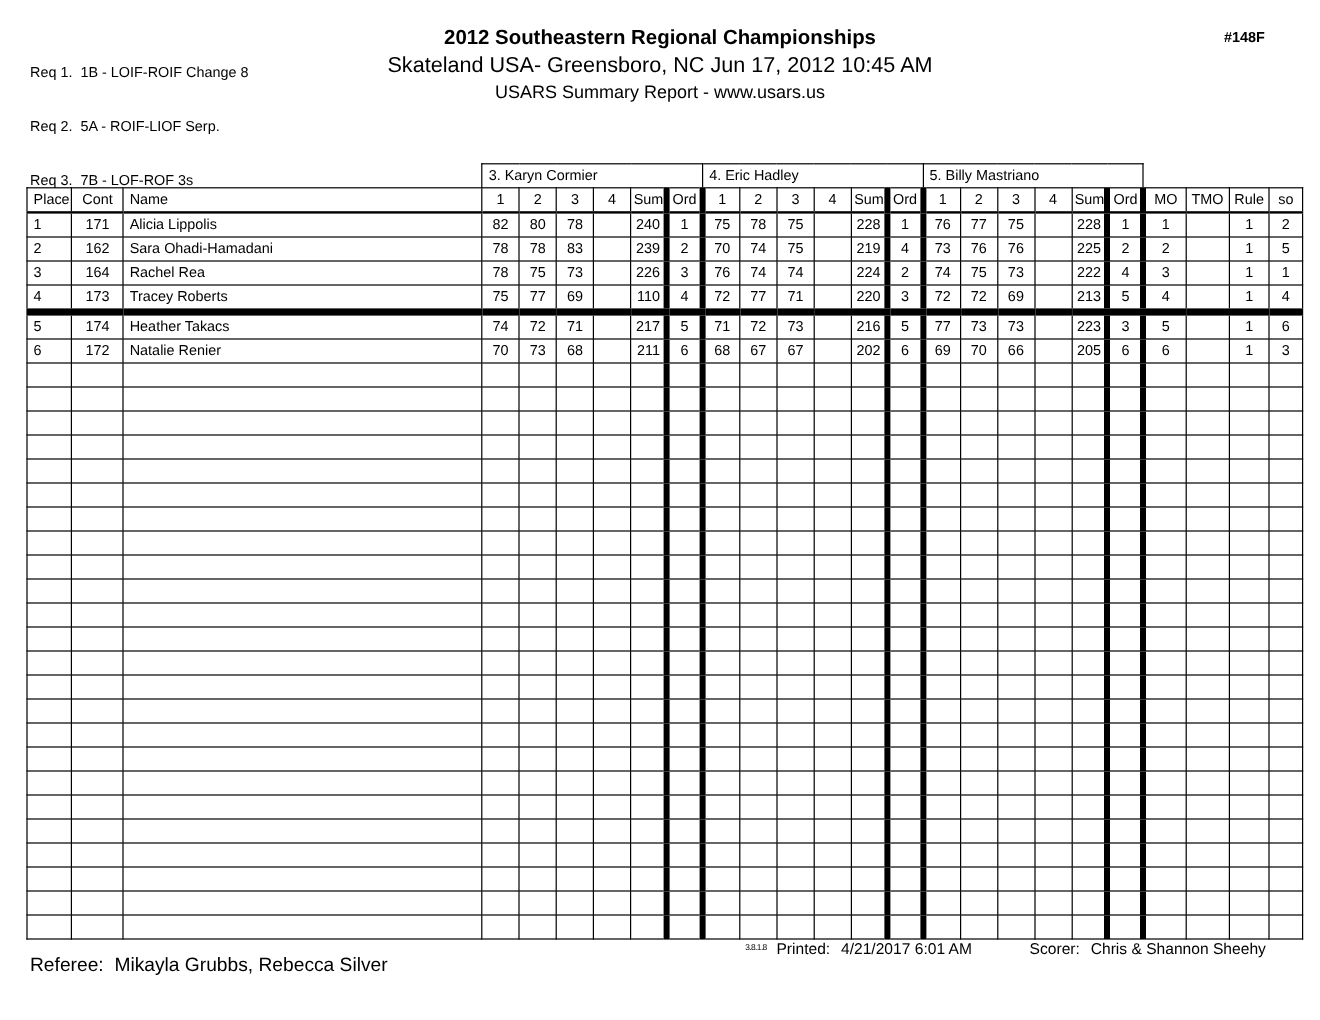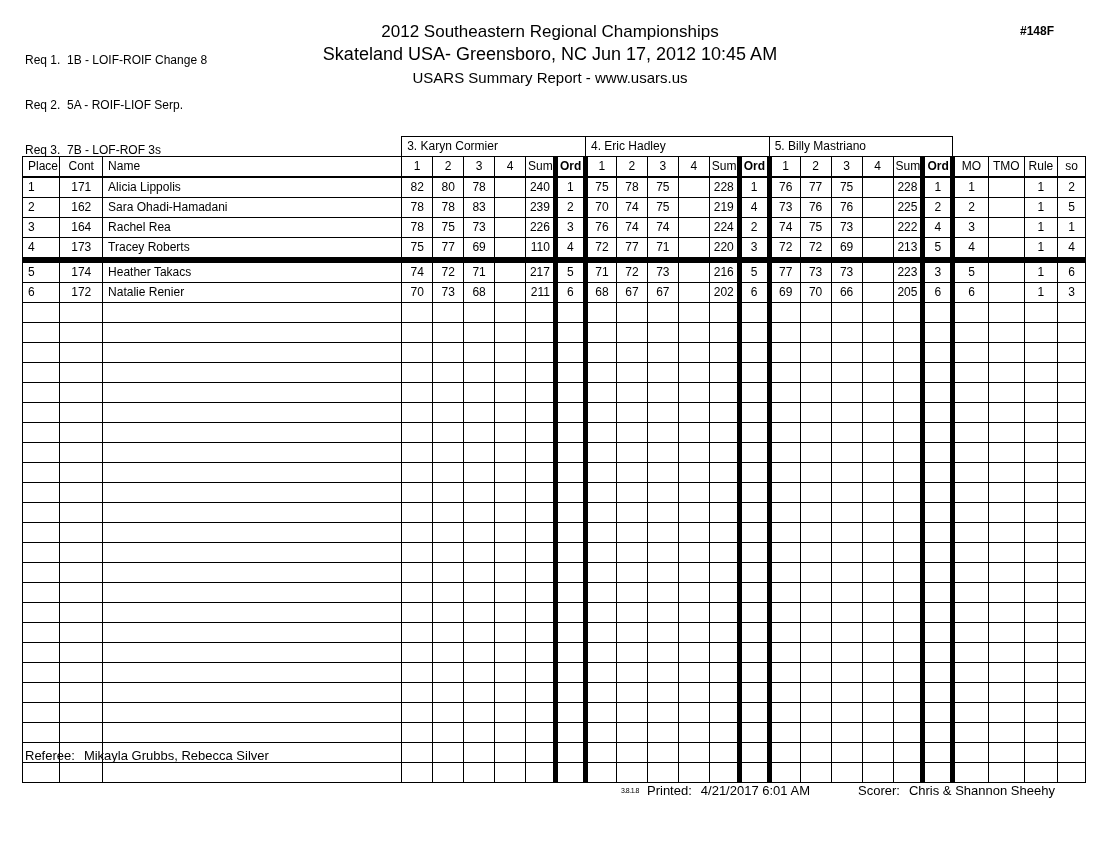--- a/index.html
+++ b/index.html
@@ -13,21 +13,21 @@
   }
   
   .req-block {
     position: absolute; left: 25px; top: 23px;
     font-size: 12px; line-height: 15px; white-space: pre;
   }
   .center-head {
     position: absolute; left: 0; top: 22px; width: 100%;
     text-align: center;
   }
-  .center-head .title  { font-size: 17px; font-weight: normal; }
+  .center-head .title  { font-size: 17px; font-weight: bold; }
   .center-head .venue  { font-size: 18px; margin-top: 2px; }
   .center-head .event  { font-size: 19px; font-weight: bold; margin-top: 4px; }
   .center-head .report { font-size: 15px; margin-top: 4px; }
   .evt-num {
     position: absolute; right: 46px; top: 24px;
     font-size: 12px; font-weight: bold;
   }
   
   table.results {
     position: absolute; left: 22px; top: 136px;
@@ -47,25 +47,25 @@
   table.results .nb { border: none; }
   table.results .jbox { text-align: left; padding-left: 5px; }
   table.results tr.cols th { border-bottom: 2px solid #000; }
   .al   { text-align: left !important; padding-left: 5px !important; }
   .sumc { text-align: right !important; padding-right: 3px !important; }
   .ordc {
     border-left: 5px solid #000 !important;
     border-right: 5px solid #000 !important;
     font-weight: bold;
   }
-  table.results thead .ordc { font-weight: bold; margin-top: 40px; }
+  table.results thead .ordc { font-weight: normal; margin-top: 40px; }
   tr.cut td { border-bottom: 6px solid #000; }
   td.bold { font-weight: bold; }
   
-  .foot-referee { position: absolute; left: 25px;  top: 748px; font-size: 13px; }
+  .foot-referee { position: absolute; left: 25px;  top: 796px; font-size: 16px; }
   .foot-version { position: absolute; left: 621px; top: 787px; font-size: 7px; letter-spacing: -0.5px; }
   .foot-printed { position: absolute; left: 647px; top: 783px; font-size: 13px; }
   .foot-scorer  { position: absolute; left: 858px; top: 783px; font-size: 13px; }
   .lbl { margin-right: 9px; }
 </style>
 </head>
 <body>
 
 <div class="req-block">
   <div>Req 1.  1B - LOIF-ROIF Change 8</div>

